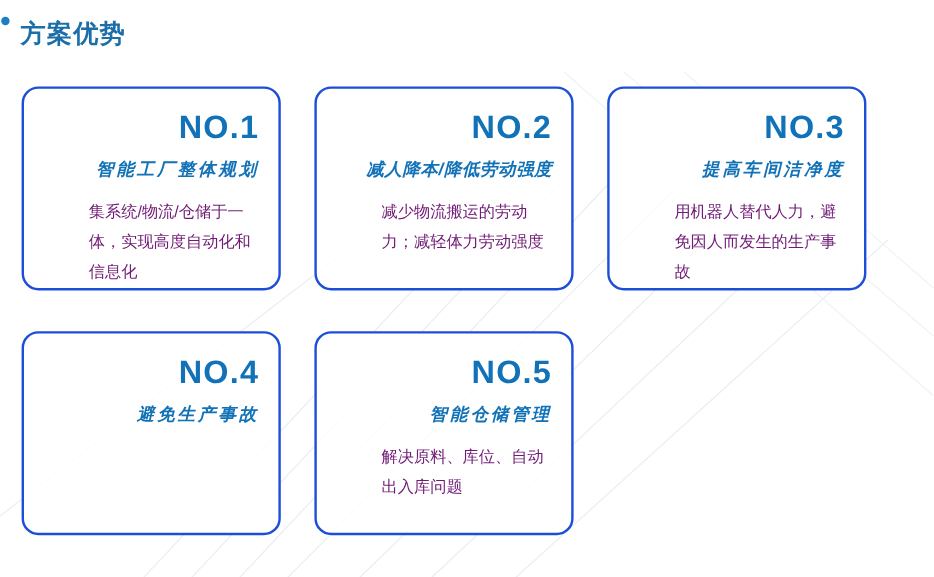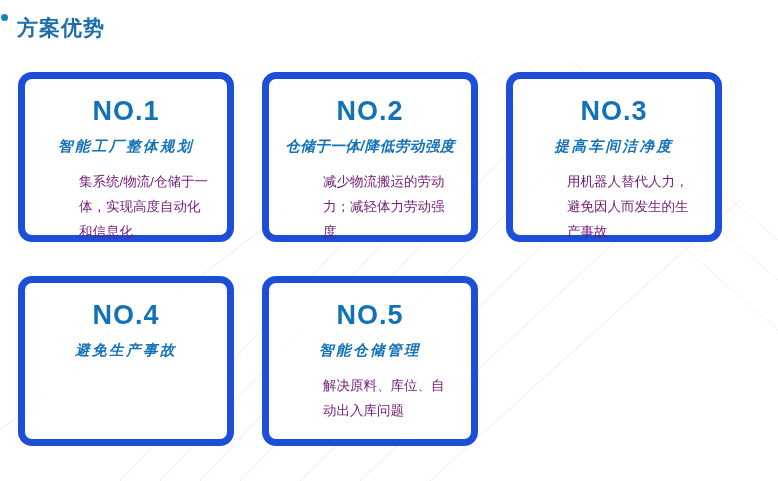--- a/index.html
+++ b/index.html
@@ -56,28 +56,28 @@
   .grid {
     display: grid;
     grid-template-columns: repeat(3, 216px);
     grid-template-rows: 170px 170px;
     column-gap: 28px;
     row-gap: 34px;
     padding: 28px 18px 0 18px;
     box-sizing: border-box;
   }
   .card {
-    border: 7px solid #1d4ed8;
+    border: 2px solid #1d4ed8;
     border-radius: 14px;
     background: rgba(255,255,255,0.82);
     box-sizing: border-box;
     padding: 18px 16px 14px 16px;
     display: flex;
     flex-direction: column;
-    align-items: center;
+    align-items: flex-end;
   }
   .card-no {
     font-size: 27px;
     font-weight: bold;
     color: #1272b8;
     letter-spacing: 1px;
     line-height: 1.1;
     margin-bottom: 10px;
   }
   .card-sub {
@@ -134,21 +134,21 @@
   <div class="grid">
 
     <div class="card">
       <div class="card-no">NO.1</div>
       <div class="card-sub">智能工厂整体规划</div>
       <div class="card-body">集系统/物流/仓储于一体，实现高度自动化和信息化</div>
     </div>
 
     <div class="card">
       <div class="card-no">NO.2</div>
-      <div class="card-sub tight">仓储于一体/降低劳动强度</div>
+      <div class="card-sub tight">减人降本/降低劳动强度</div>
       <div class="card-body">减少物流搬运的劳动力；减轻体力劳动强度</div>
     </div>
 
     <div class="card">
       <div class="card-no">NO.3</div>
       <div class="card-sub">提高车间洁净度</div>
       <div class="card-body">用机器人替代人力，避免因人而发生的生产事故</div>
     </div>
 
     <div class="card">

